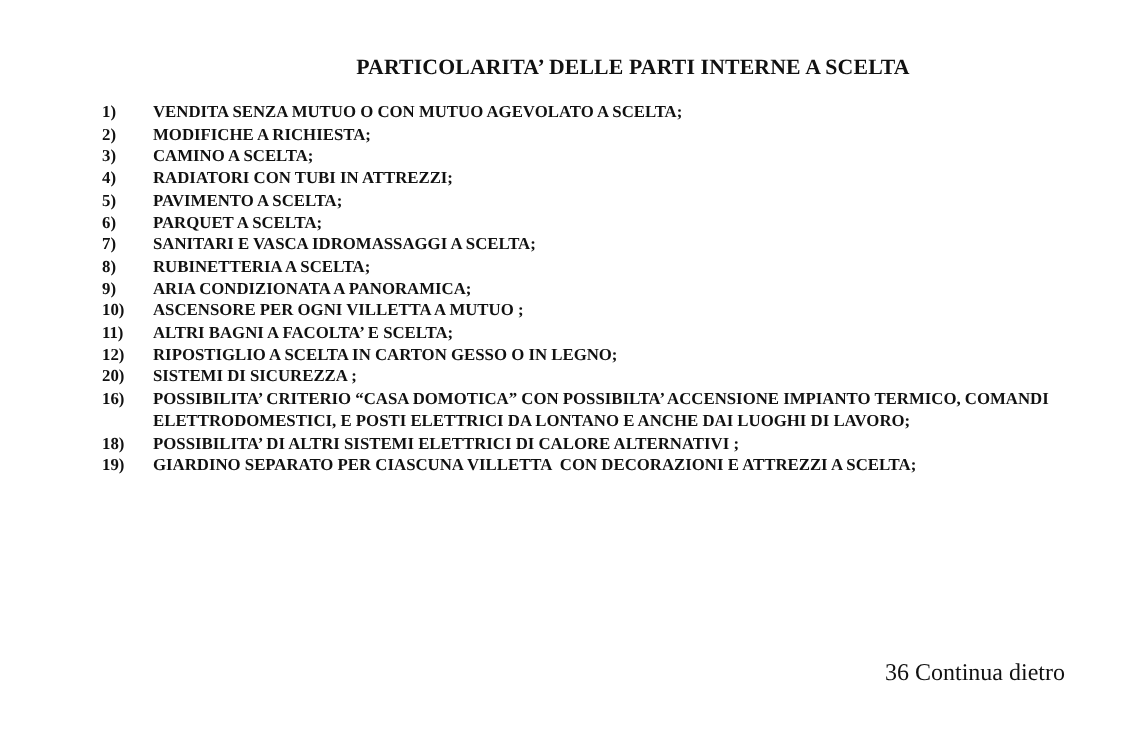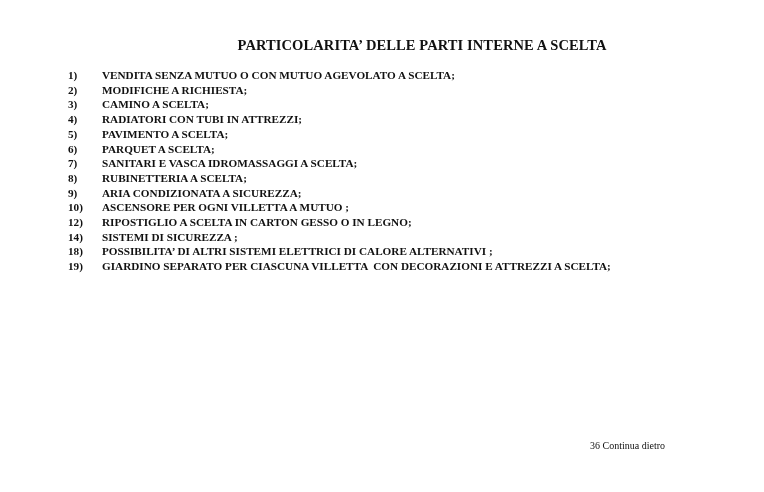--- a/index.html
+++ b/index.html
@@ -9,21 +9,21 @@
     }
     .title {
       position: absolute; left: 0; width: 764px; top: 37px; text-align: center;
       font-weight: bold; font-size: 14.5px; letter-spacing: 0.1px; margin-left: 40px;
     }
     .list { position: absolute; left: 68px; top: 68px; width: 640px; }
     .item { display: flex; font-weight: bold; font-size: 11.2px; line-height: 14.7px; }
     .num { width: 34px; flex: 0 0 34px; }
     .txt { flex: 1; white-space: pre-wrap; }
     .footer {
-      position: absolute; left: 590px; top: 440px; font-size: 10px; font-weight: normal;
+      position: absolute; left: 590px; top: 440px; font-size: 16px; font-weight: normal;
     }
   </style>
 </head>
 <body>
 
 <div class="title">PARTICOLARITA’ DELLE PARTI INTERNE A  SCELTA</div>
 
 <div class="list">
   <div class="item">
       <span class="num">1)</span>
@@ -52,33 +52,41 @@
   <div class="item">
       <span class="num">7)</span>
       <span class="txt">SANITARI E VASCA IDROMASSAGGI A SCELTA;</span>
     </div>
   <div class="item">
       <span class="num">8)</span>
       <span class="txt">RUBINETTERIA A SCELTA;</span>
     </div>
   <div class="item">
       <span class="num">9)</span>
-      <span class="txt">ARIA CONDIZIONATA A SICUREZZA;</span>
+      <span class="txt">ARIA CONDIZIONATA A PANORAMICA;</span>
     </div>
   <div class="item">
       <span class="num">10)</span>
       <span class="txt">ASCENSORE PER OGNI VILLETTA A MUTUO ;</span>
     </div>
   <div class="item">
+      <span class="num">11)</span>
+      <span class="txt">ALTRI BAGNI A FACOLTA’ E SCELTA;</span>
+    </div>
+  <div class="item">
       <span class="num">12)</span>
       <span class="txt">RIPOSTIGLIO A SCELTA IN CARTON GESSO O IN LEGNO;</span>
     </div>
   <div class="item">
-      <span class="num">14)</span>
+      <span class="num">20)</span>
       <span class="txt">SISTEMI DI SICUREZZA ;</span>
+    </div>
+  <div class="item">
+      <span class="num">16)</span>
+      <span class="txt">POSSIBILITA’ CRITERIO “CASA DOMOTICA” CON POSSIBILTA’ ACCENSIONE IMPIANTO TERMICO, COMANDI ELETTRODOMESTICI, E POSTI ELETTRICI DA LONTANO E ANCHE DAI LUOGHI DI LAVORO;</span>
     </div>
   <div class="item">
       <span class="num">18)</span>
       <span class="txt">POSSIBILITA’ DI ALTRI SISTEMI ELETTRICI DI CALORE ALTERNATIVI ;</span>
     </div>
   <div class="item">
       <span class="num">19)</span>
       <span class="txt">GIARDINO SEPARATO PER CIASCUNA VILLETTA  CON DECORAZIONI E ATTREZZI A SCELTA;</span>
     </div>
 </div>

